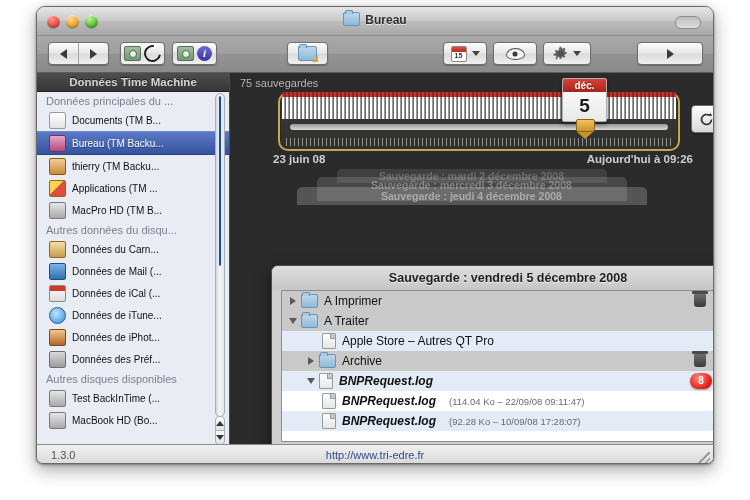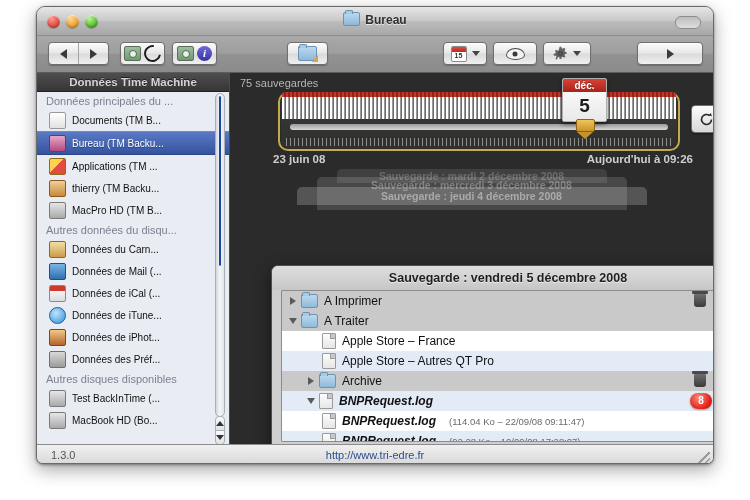--- a/index.html
+++ b/index.html
@@ -182,21 +182,21 @@
   #btn-refresh{position:absolute;left:461px;top:32px;width:28px;height:26px;border-radius:4px;
     border:1px solid #6f6f6f;background:linear-gradient(to bottom,#fcfcfc,#d9d9d9);
     box-shadow:0 1px 2px rgba(0,0,0,.4);display:flex;align-items:center;justify-content:center;}
   #date-left{position:absolute;left:43px;top:80px;font-size:11.5px;font-weight:bold;color:#cfcfcf;}
   #date-right{position:absolute;right:20px;top:80px;font-size:11.5px;font-weight:bold;color:#cfcfcf;}
   
   .ghost{position:absolute;left:50%;transform:translateX(-50%);
     border-radius:5px 5px 0 0;text-align:center;font-size:10.5px;font-weight:bold;
     color:rgba(255,255,255,.22);overflow:hidden;white-space:nowrap;}
   #ghost1{top:96px;width:270px;height:14px;background:rgba(255,255,255,.10);line-height:14px;}
-  #ghost2{top:104px;width:310px;height:33px;background:rgba(255,255,255,.14);line-height:16px;color:rgba(255,255,255,.3);}
+  #ghost2{top:104px;width:310px;height:24px;background:rgba(255,255,255,.14);line-height:16px;color:rgba(255,255,255,.3);}
   #ghost3{top:114px;width:350px;height:18px;background:rgba(255,255,255,.20);line-height:18px;color:rgba(255,255,255,.42);}
 
   
   #sheet{
     position:absolute;left:234px;top:192px;width:472px;height:242px;
     border-radius:7px;background:#cfcfcf;border:1px solid #4d4d4d;
     box-shadow:0 6px 16px rgba(0,0,0,.55);overflow:hidden;
     display:flex;flex-direction:column;
   }
   #sheet-title{height:24px;line-height:24px;text-align:center;font-size:12.5px;font-weight:bold;color:#1f1f1f;
@@ -325,26 +325,26 @@
         <div class="sb-group">Données principales du ...</div>
         <div class="sb-item">
           <span class="sb-icon ico-doc"></span>
           <span class="sb-label">Documents (TM B...</span>
         </div>
         <div class="sb-item sel">
           <span class="sb-icon ico-desk"></span>
           <span class="sb-label">Bureau (TM Backu...</span>
         </div>
         <div class="sb-item">
+          <span class="sb-icon ico-home"></span>
+          <span class="sb-label">thierry (TM Backu...</span>
+        </div>
+        <div class="sb-item">
           <span class="sb-icon ico-app"></span>
           <span class="sb-label">Applications (TM ...</span>
-        </div>
-        <div class="sb-item">
-          <span class="sb-icon ico-home"></span>
-          <span class="sb-label">thierry (TM Backu...</span>
         </div>
         <div class="sb-item">
           <span class="sb-icon ico-hd"></span>
           <span class="sb-label">MacPro HD (TM B...</span>
         </div>
 
         <div class="sb-group">Autres données du disqu...</div>
         <div class="sb-item">
           <span class="sb-icon ico-book"></span>
           <span class="sb-label">Données du Carn...</span>
@@ -441,26 +441,20 @@
             <span class="r-name">A Imprimer</span>
             <span class="trash"></span>
           </div>
 
           <div class="row grey">
             <i class="disc open"></i>
             <span class="r-folder"></span>
             <span class="r-name">A Traiter</span>
           </div>
 
-          <div class="row white">
-            <i class="disc none"></i>
-            <span class="indent1"></span>
-            <span class="r-file"></span>
-            <span class="r-name">Apple Store – France</span>
-          </div>
 
           <div class="row blue">
             <i class="disc none"></i>
             <span class="indent1"></span>
             <span class="r-file"></span>
             <span class="r-name">Apple Store – Autres QT Pro</span>
           </div>
 
           <div class="row grey">
             <i class="disc none"></i>

